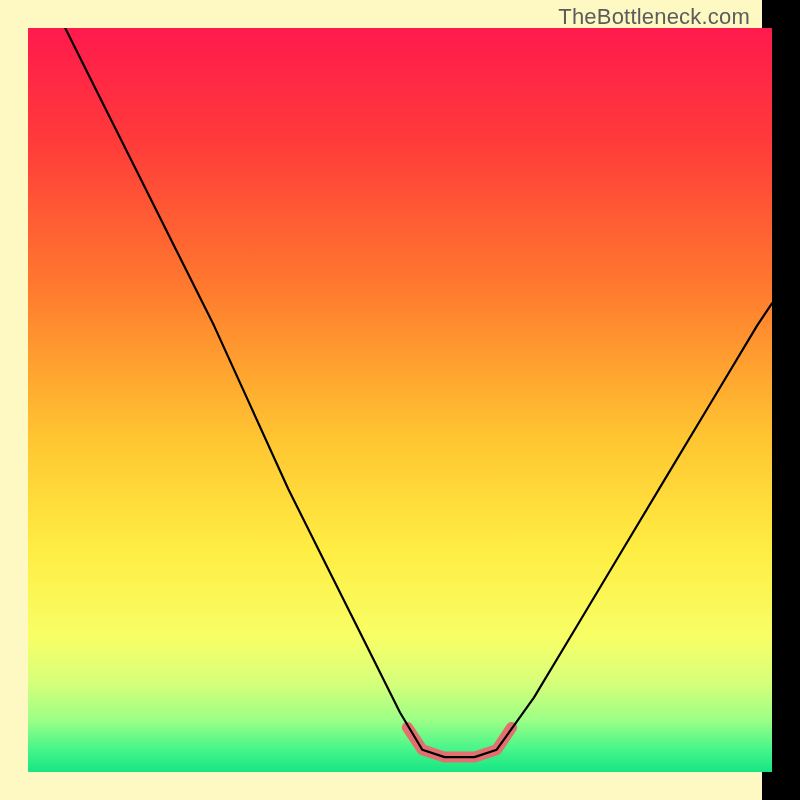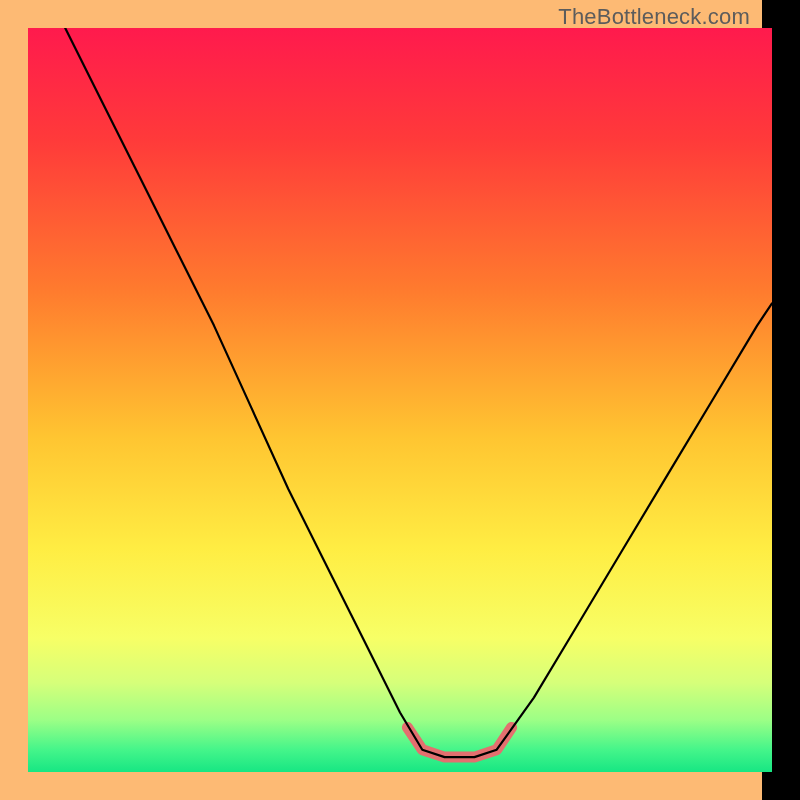--- a/index.html
+++ b/index.html
@@ -8,21 +8,21 @@
     width: 800px;
     height: 800px;
     overflow: hidden;
     background: #000;
     font-family: Arial, Helvetica, sans-serif;
   }
   .frame {
     position: relative;
     width: 762px;
     height: 800px;
-    background: #fdba74;
+    background: #fef9c3;
   }
   .watermark {
     position: absolute;
     top: 4px;
     right: 12px;
     color: #5c5c5c;
     font-size: 22px;
     font-weight: 500;
     letter-spacing: 0.2px;
     z-index: 10;

